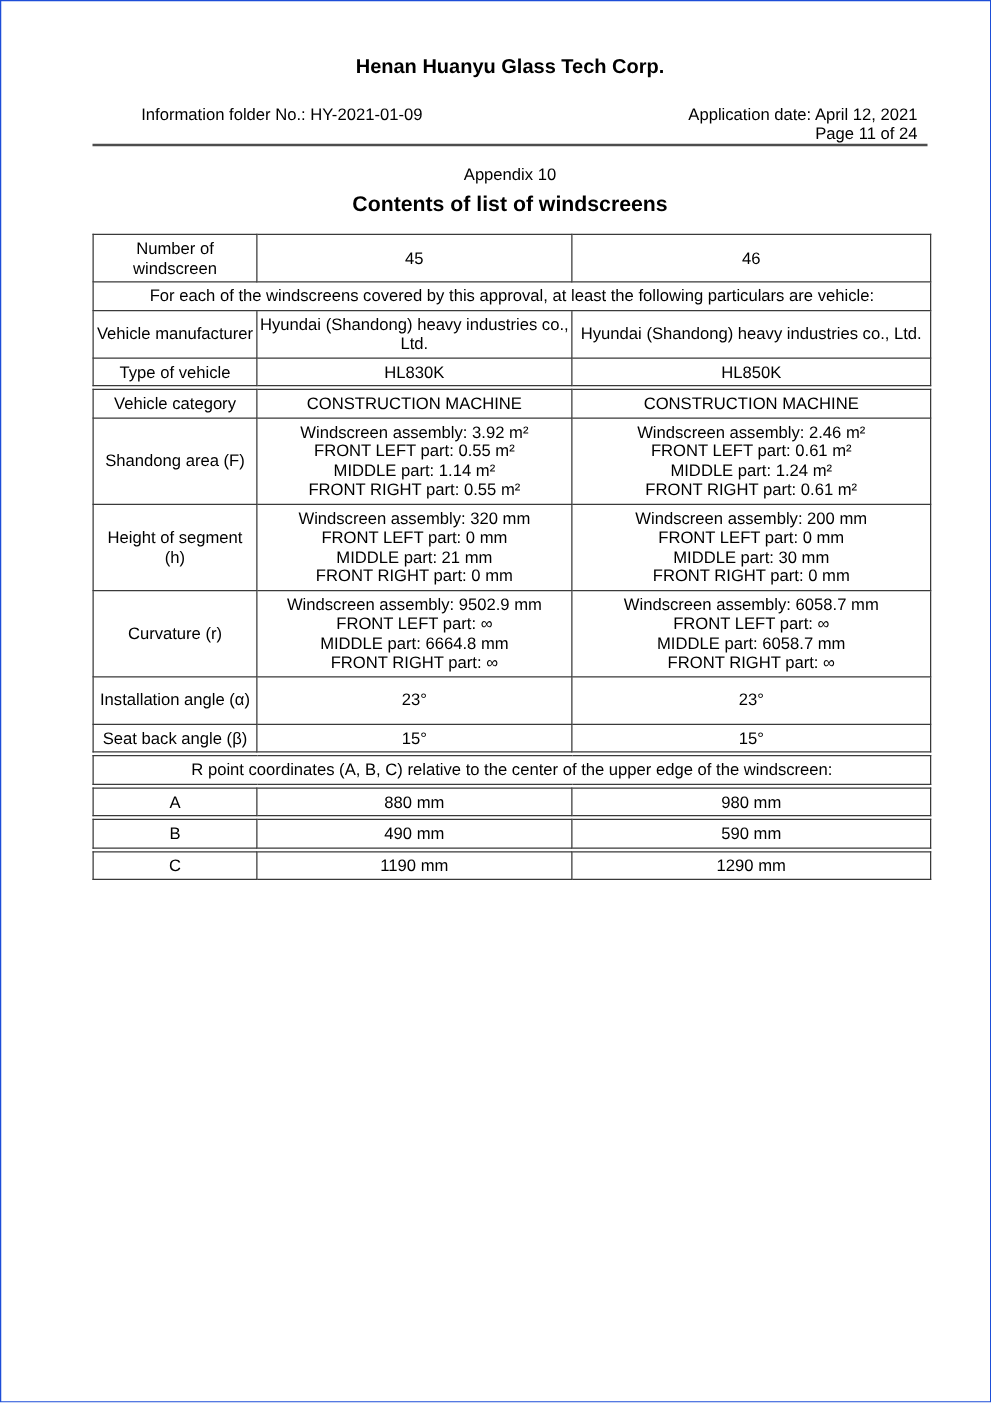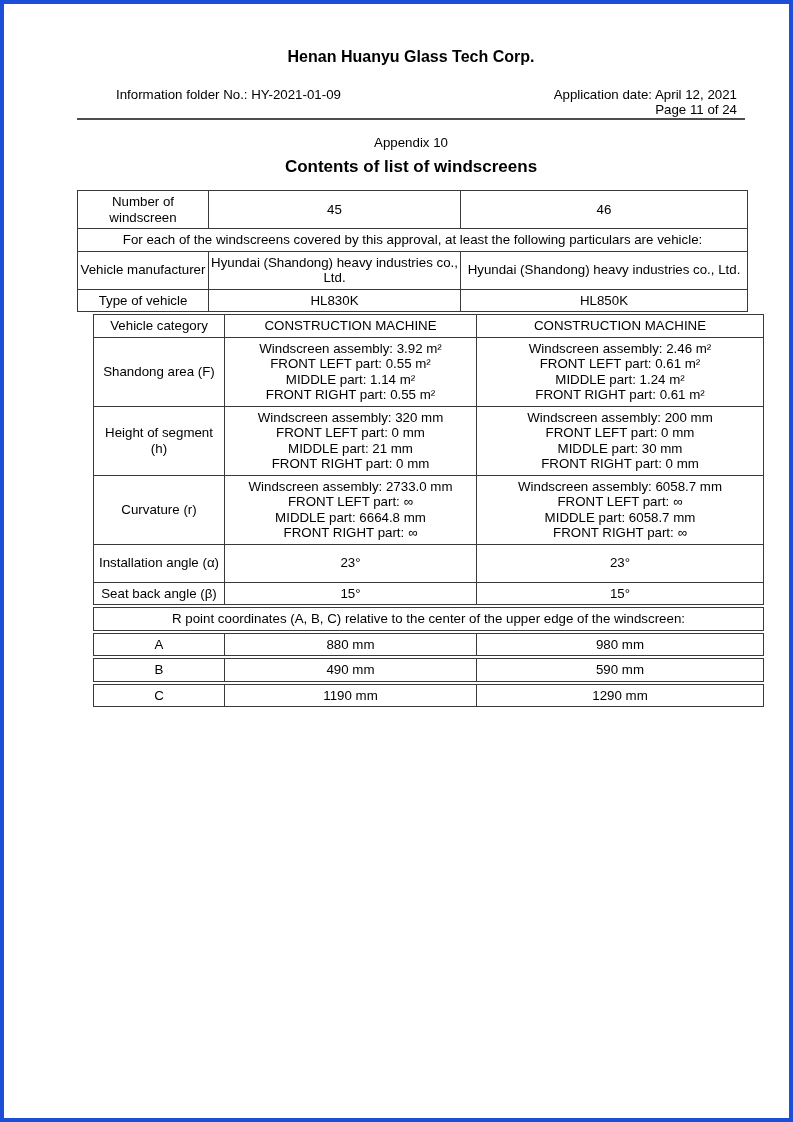--- a/index.html
+++ b/index.html
@@ -1,21 +1,21 @@
 <!DOCTYPE html>
 <html><head>
 <meta charset="utf-8">
 <style>
   html, body { margin: 0; padding: 0; background: #fff; }
   .page {
     position: relative;
     width: 793px;
     height: 1122px;
     box-sizing: border-box;
-    border: 4px solid #1d4ed8;
+    border: 1px solid #1d4ed8;
     background: #ffffff;
     font-family: "Liberation Sans", "DejaVu Sans", sans-serif;
     color: #000;
     overflow: hidden;
   }
   .content { margin-left: 73px; width: 668px; }
 
   .doc-title {
     margin-top: 44px;
     text-align: center;
@@ -55,21 +55,21 @@
   }
 
   .tablewrap { margin-top: 16px; }
   table.sec {
     border-collapse: collapse;
     table-layout: fixed;
     width: 670px;
     font-size: 13.3px;
     line-height: 15.5px;
   }
-  table.sec + table.sec { margin-top: 2px; margin-left: 16px; }
+  table.sec + table.sec { margin-top: 2px; }
   table.sec td {
     border: 1px solid #3a3a3a;
     text-align: center;
     vertical-align: middle;
     padding: 3px 2px;
     overflow: hidden;
   }
   td.multi { white-space: pre-line; }
   td.note-left { text-align: left; padding-left: 5px; }
   td.h2 { height: 31px; }
@@ -157,21 +157,21 @@
 FRONT LEFT part: 0 mm
 MIDDLE part: 21 mm
 FRONT RIGHT part: 0 mm</td>
           <td class="multi">Windscreen assembly: 200 mm
 FRONT LEFT part: 0 mm
 MIDDLE part: 30 mm
 FRONT RIGHT part: 0 mm</td>
         </tr>
         <tr>
           <td>Curvature (r)</td>
-          <td class="multi">Windscreen assembly: 2733.0 mm
+          <td class="multi">Windscreen assembly: 9502.9 mm
 FRONT LEFT part: ∞
 MIDDLE part: 6664.8 mm
 FRONT RIGHT part: ∞</td>
           <td class="multi">Windscreen assembly: 6058.7 mm
 FRONT LEFT part: ∞
 MIDDLE part: 6058.7 mm
 FRONT RIGHT part: ∞</td>
         </tr>
         <tr>
           <td class="h2">Installation angle (α)</td>

